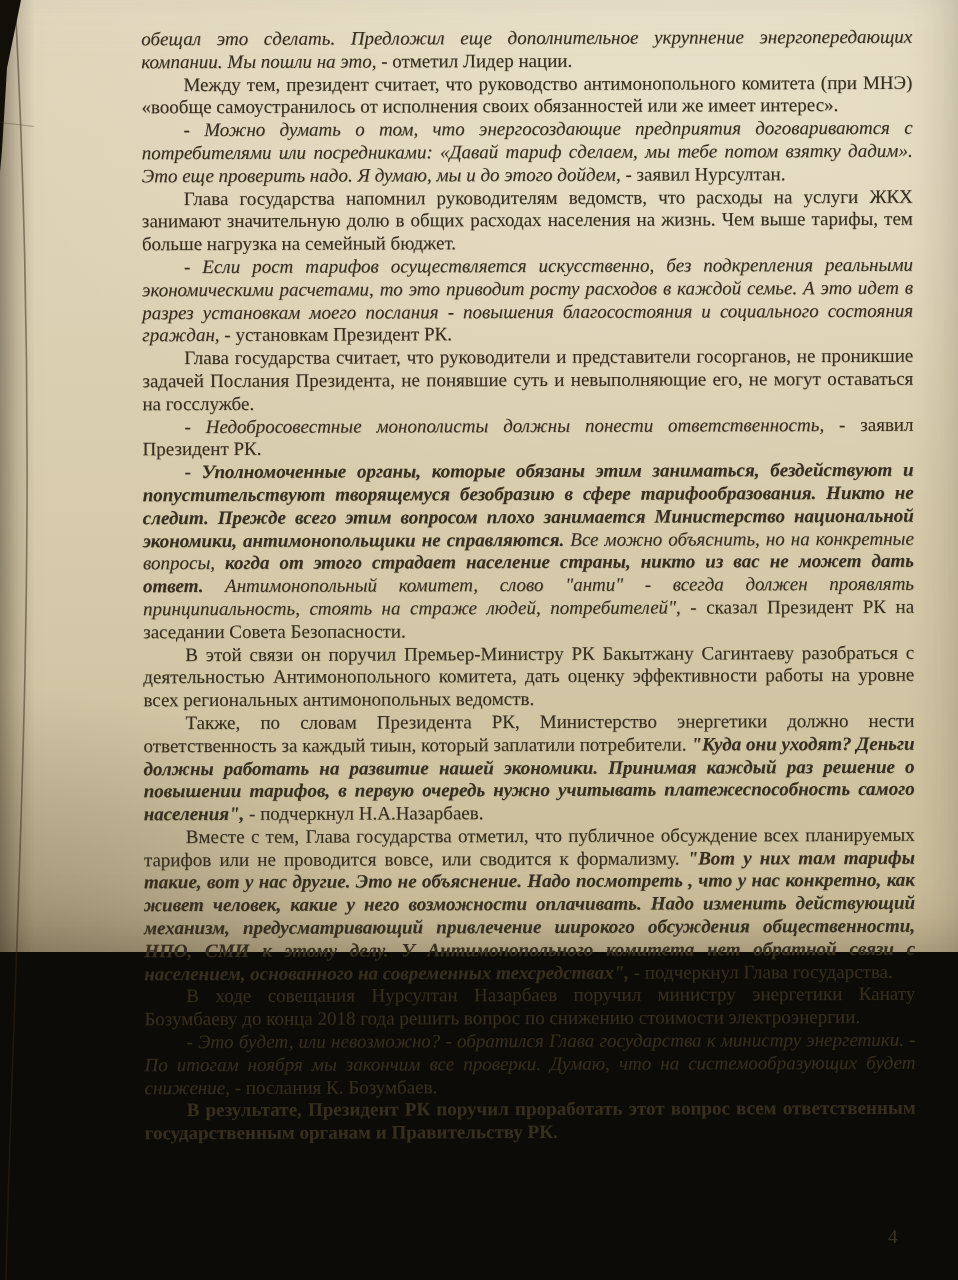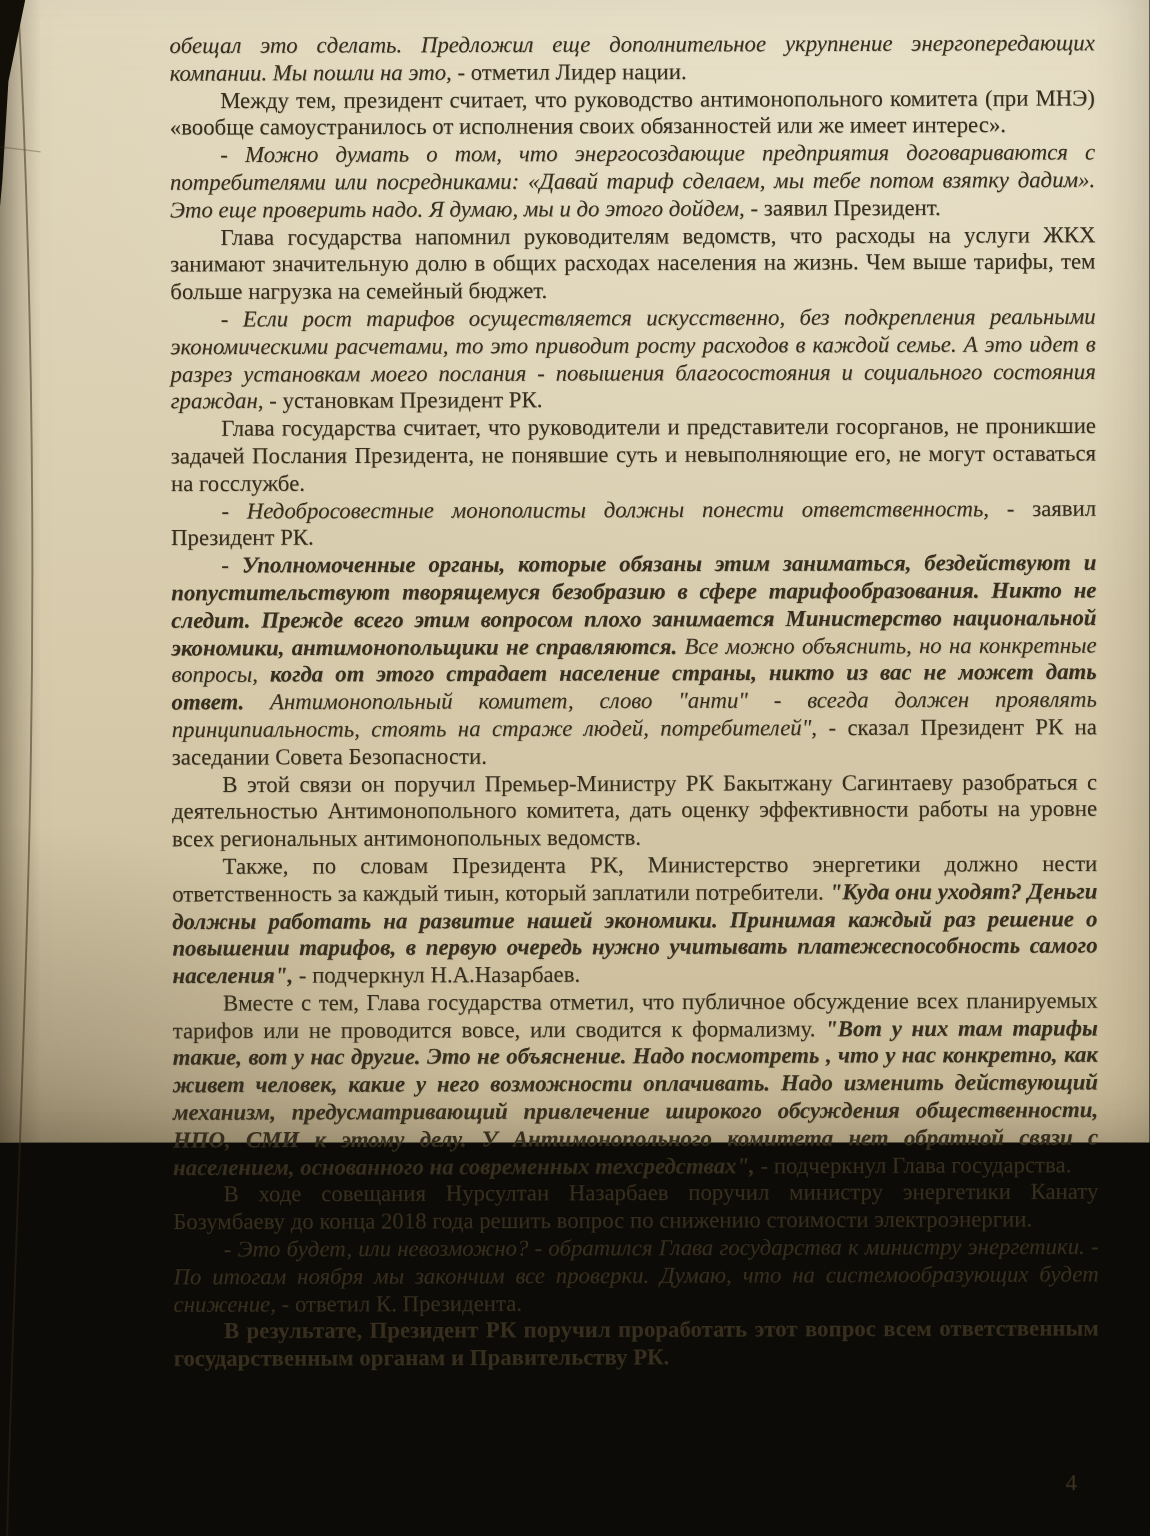--- a/index.html
+++ b/index.html
@@ -93,28 +93,28 @@
   <svg class="edge-curve" width="44" height="1280" viewBox="0 0 44 1280">
     <path d="M15,0 C 25,190 30,430 25,670 C 20,910 10,1090 6,1280" fill="none" stroke="rgba(52,40,24,0.50)" stroke-width="1.6"></path>
   </svg>
 
   <div class="corner-wedge"></div>
   <div class="crease"></div>
 
   <div class="text-block">
       <p class="para no-indent"><span class="r-i">обещал это сделать. Предложил еще дополнительное укрупнение энергопередающих компании. Мы пошли на это,</span><span class="r-n"> - отметил Лидер нации.</span></p>
       <p class="para"><span class="r-n">Между тем, президент считает, что руководство антимонопольного комитета (при МНЭ) «вообще самоустранилось от исполнения своих обязанностей или же имеет интерес».</span></p>
-      <p class="para"><span class="r-i">- Можно думать о том, что энергосоздающие предприятия договариваются с потребителями или посредниками: «Давай тариф сделаем, мы тебе потом взятку дадим». Это еще проверить надо. Я думаю, мы и до этого дойдем,</span><span class="r-n"> - заявил Президент.</span></p>
+      <p class="para"><span class="r-i">- Можно думать о том, что энергосоздающие предприятия договариваются с потребителями или посредниками: «Давай тариф сделаем, мы тебе потом взятку дадим». Это еще проверить надо. Я думаю, мы и до этого дойдем,</span><span class="r-n"> - заявил Нурсултан.</span></p>
       <p class="para"><span class="r-n">Глава государства напомнил руководителям ведомств, что расходы на услуги ЖКХ занимают значительную долю в общих расходах населения на жизнь. Чем выше тарифы, тем больше нагрузка на семейный бюджет.</span></p>
       <p class="para"><span class="r-i">- Если рост тарифов осуществляется искусственно, без подкрепления реальными экономическими расчетами, то это приводит росту расходов в каждой семье. А это идет в разрез установкам моего послания - повышения благосостояния и социального состояния граждан,</span><span class="r-n"> - установкам Президент РК.</span></p>
       <p class="para"><span class="r-n">Глава государства считает, что руководители и представители госорганов, не проникшие задачей Послания Президента, не понявшие суть и невыполняющие его, не могут оставаться на госслужбе.</span></p>
       <p class="para"><span class="r-i">- Недобросовестные монополисты должны понести ответственность,</span><span class="r-n"> - заявил Президент РК.</span></p>
       <p class="para"><span class="r-bi">- Уполномоченные органы, которые обязаны этим заниматься, бездействуют и попустительствуют творящемуся безобразию в сфере тарифообразования. Никто не следит. Прежде всего этим вопросом плохо занимается Министерство национальной экономики, антимонопольщики не справляются.</span><span class="r-i"> Все можно объяснить, но на конкретные вопросы, </span><span class="r-bi">когда от этого страдает население страны, никто из вас не может дать ответ.</span><span class="r-i"> Антимонопольный комитет, слово "анти" - всегда должен проявлять принципиальность, стоять на страже людей, потребителей",</span><span class="r-n"> - сказал Президент РК на заседании Совета Безопасности.</span></p>
       <p class="para"><span class="r-n">В этой связи он поручил Премьер-Министру РК Бакытжану Сагинтаеву разобраться с деятельностью Антимонопольного комитета, дать оценку эффективности работы на уровне всех региональных антимонопольных ведомств.</span></p>
       <p class="para"><span class="r-n">Также, по словам Президента РК, Министерство энергетики должно нести ответственность за каждый тиын, который заплатили потребители. </span><span class="r-bi">"Куда они уходят? Деньги должны работать на развитие нашей экономики. Принимая каждый раз решение о повышении тарифов, в первую очередь нужно учитывать платежеспособность самого населения",</span><span class="r-n"> - подчеркнул Н.А.Назарбаев.</span></p>
       <p class="para"><span class="r-n">Вместе с тем, Глава государства отметил, что публичное обсуждение всех планируемых тарифов или не проводится вовсе, или сводится к формализму. </span><span class="r-bi">"Вот у них там тарифы такие, вот у нас другие. Это не объяснение. Надо посмотреть , что у нас конкретно, как живет человек, какие у него возможности оплачивать. Надо изменить действующий механизм, предусматривающий привлечение широкого обсуждения общественности, НПО, СМИ к этому делу. У Антимонопольного комитета нет обратной связи с населением, основанного на современных техсредствах",</span><span class="r-n"> - подчеркнул Глава государства.</span></p>
       <p class="para"><span class="r-n">В ходе совещания Нурсултан Назарбаев поручил министру энергетики Канату Бозумбаеву до конца 2018 года решить вопрос по снижению стоимости электроэнергии.</span></p>
-      <p class="para"><span class="r-i">- Это будет, или невозможно? - обратился Глава государства к министру энергетики. - По итогам ноября мы закончим все проверки. Думаю, что на системообразующих будет снижение,</span><span class="r-n"> - ответил К. Президента.</span></p>
+      <p class="para"><span class="r-i">- Это будет, или невозможно? - обратился Глава государства к министру энергетики. - По итогам ноября мы закончим все проверки. Думаю, что на системообразующих будет снижение,</span><span class="r-n"> - послания К. Бозумбаев.</span></p>
       <p class="para"><span class="r-b">В результате, Президент РК поручил проработать этот вопрос всем ответственным государственным органам и Правительству РК.</span></p>
     </div>
 
   <div class="page-number">4</div>
 </div>
 
 </body></html>

